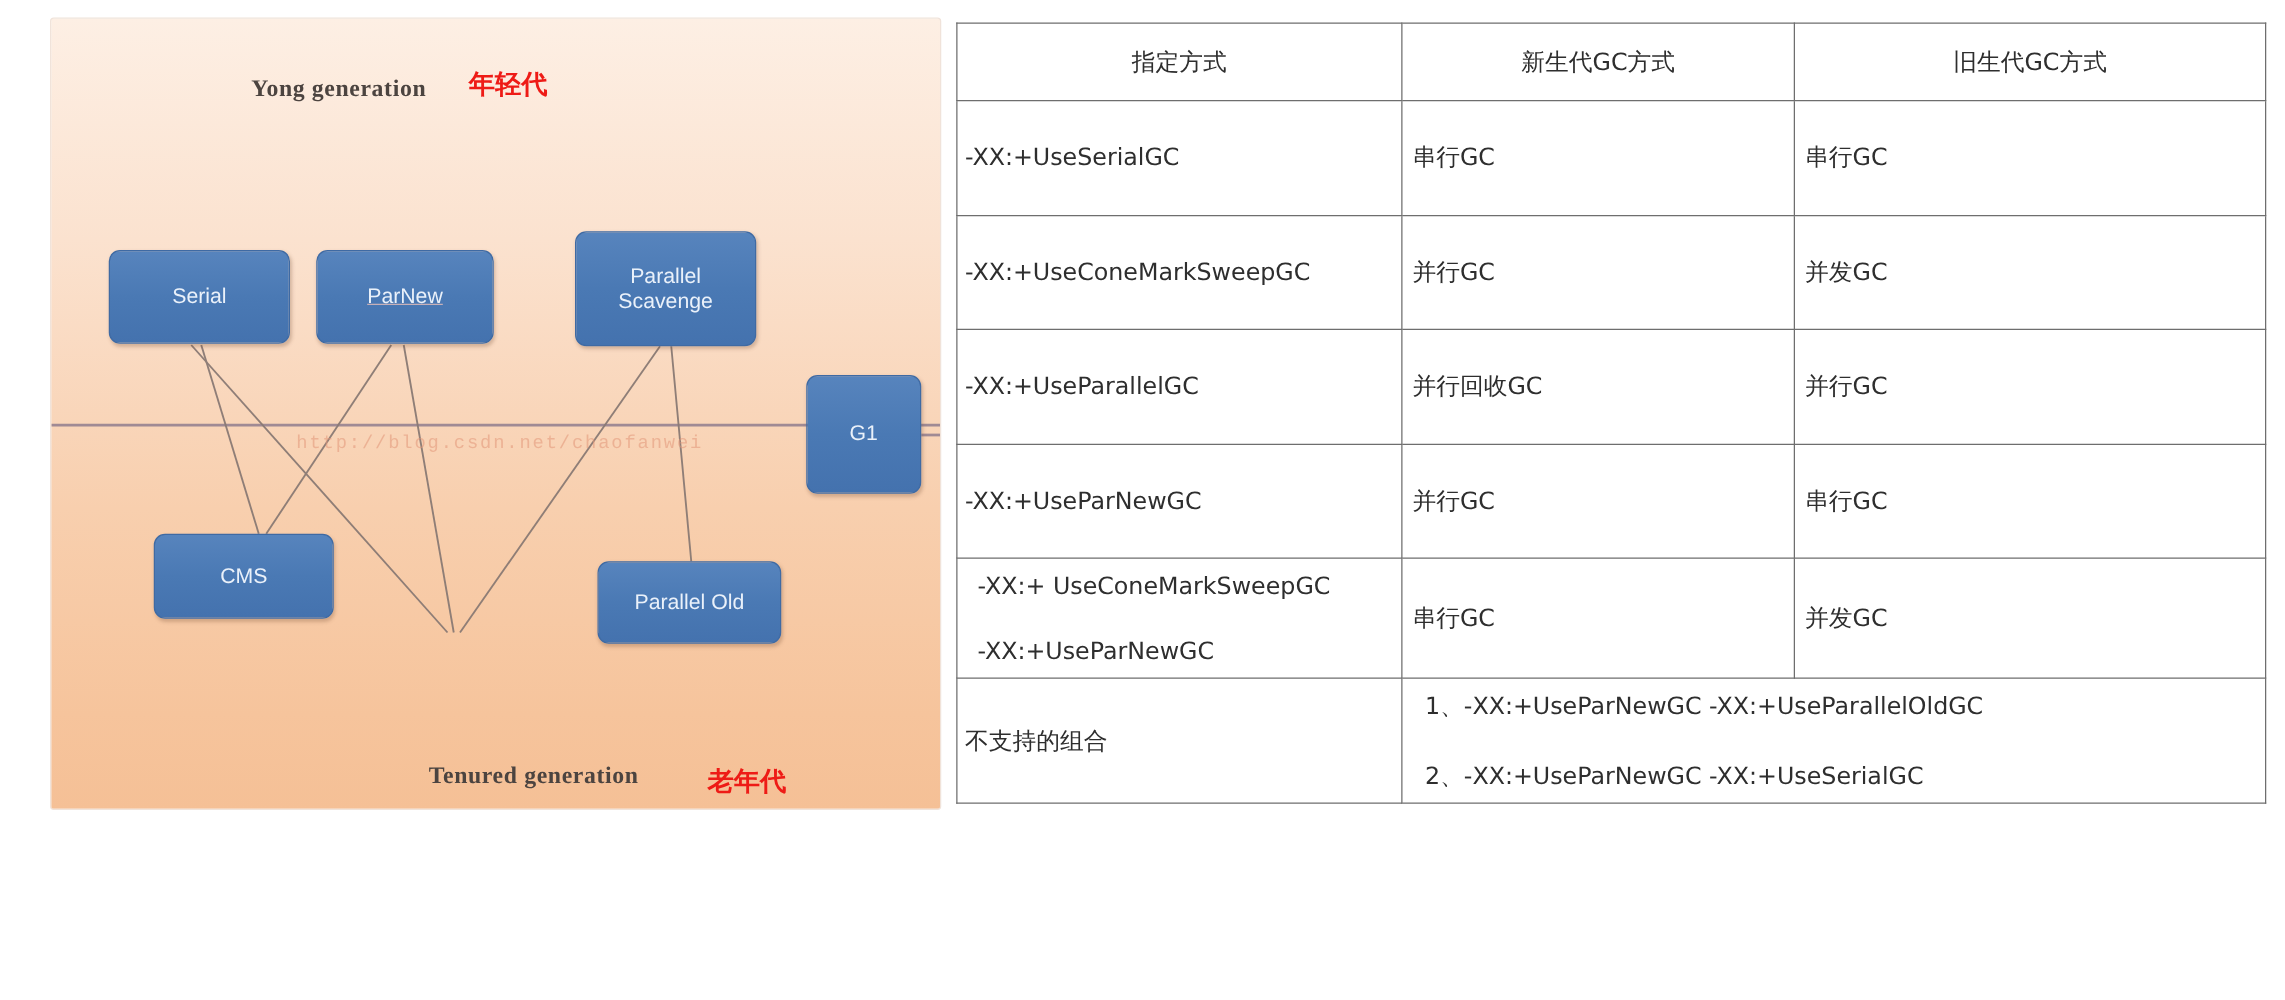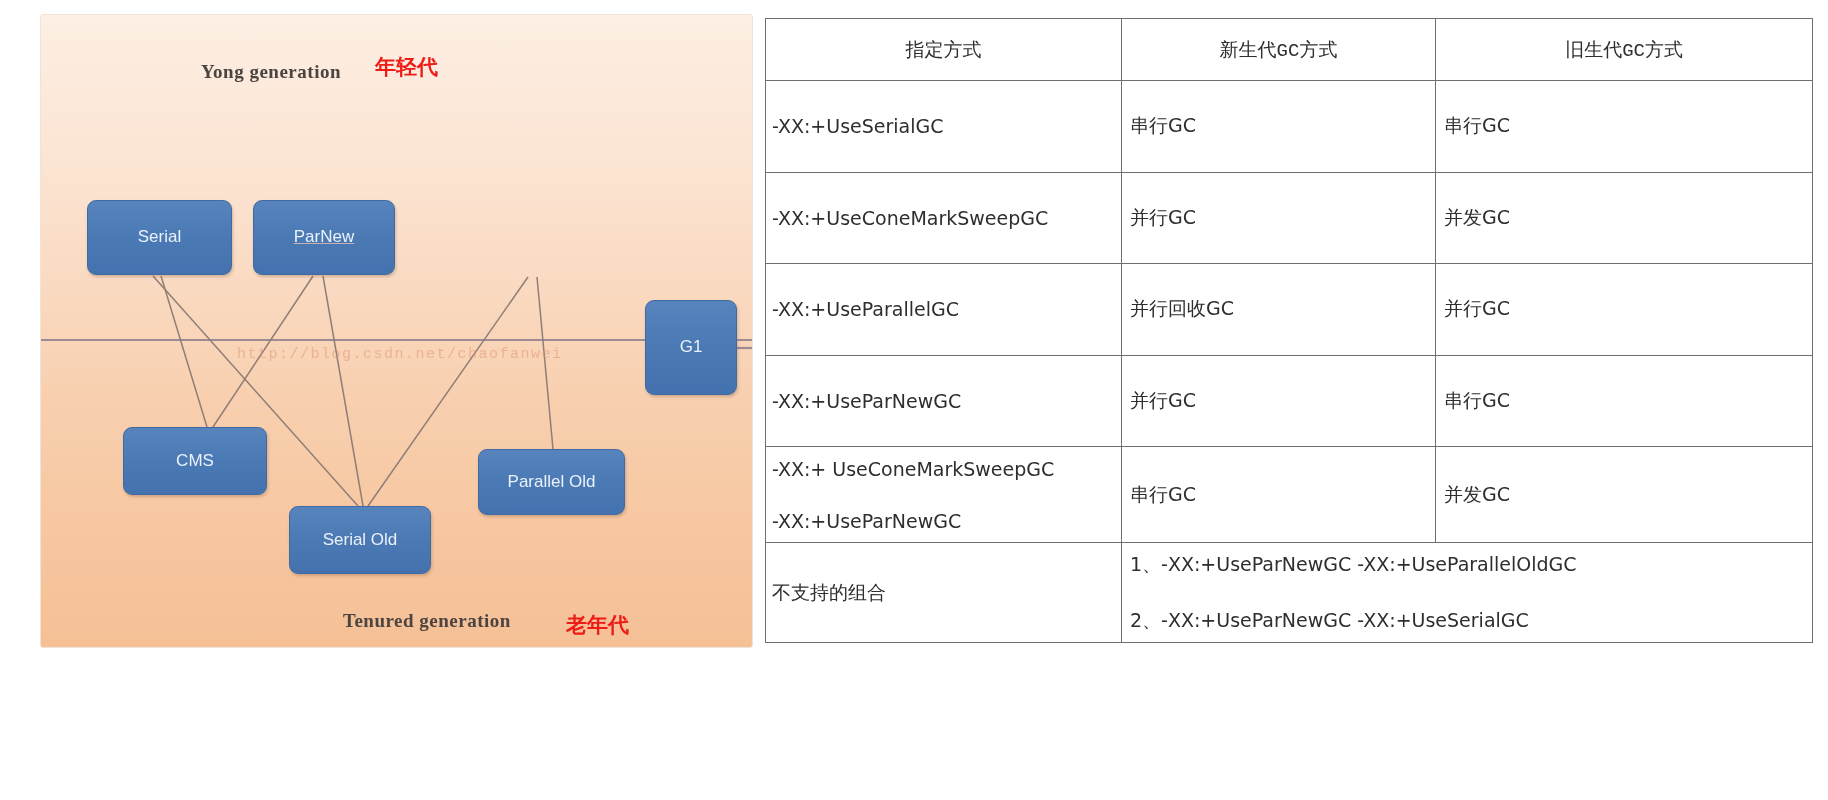--- a/index.html
+++ b/index.html
@@ -123,29 +123,28 @@
     color: #2e2e2e;
     padding: 6px 8px;
     vertical-align: middle;
     font-family: "DejaVu Sans", "Liberation Sans", sans-serif;
     overflow: hidden;
     white-space: nowrap;
   }
   #gc-table th {
     text-align: center;
     height: 62px;
-    font-family: Liberation Mono, monospace;
   }
   #gc-table td { text-align: left; }
   #gc-table td.c0 { padding-left: 6px; }
   .col0 { width: 34%; }
   .col1 { width: 30%; }
   .col2 { width: 36%; }
 
-  .stack-line { display: block; }
+  .stack-line { display: block; margin-left: 10px; }
   .stack-line + .stack-line { margin-top: 30px; }
   tr.tall td { height: 96px; vertical-align: top; padding-top: 14px; }
   tr.tall2 td { height: 100px; vertical-align: top; padding-top: 18px; }
 </style>
 </head>
 <body>
 
 <div id="root">
 
   <div id="diagram">
@@ -181,28 +180,31 @@
     <div id="watermark">http://blog.csdn.net/chaofanwei</div>
 
     <div class="node underlined" id="node-parnew">
       <span>ParNew</span>
     </div>
 
     <div class="node" id="node-serial">
       <span>Serial</span>
     </div>
 
+    <div class="node" id="node-pscavenge">
+      <div>
+        <span>Parallel</span>
+        <span>Scavenge</span>
+      </div>
+    </div>
 
     <div class="node" id="node-cms">
       <span>CMS</span>
     </div>
 
-    <div class="node" id="node-serialold">
-      <span>Serial Old</span>
-    </div>
 
     <div class="node" id="node-parallelold">
       <span>Parallel Old</span>
     </div>
 
     <div class="node" id="node-g1">
       <span>G1</span>
     </div>
   </div>
 

